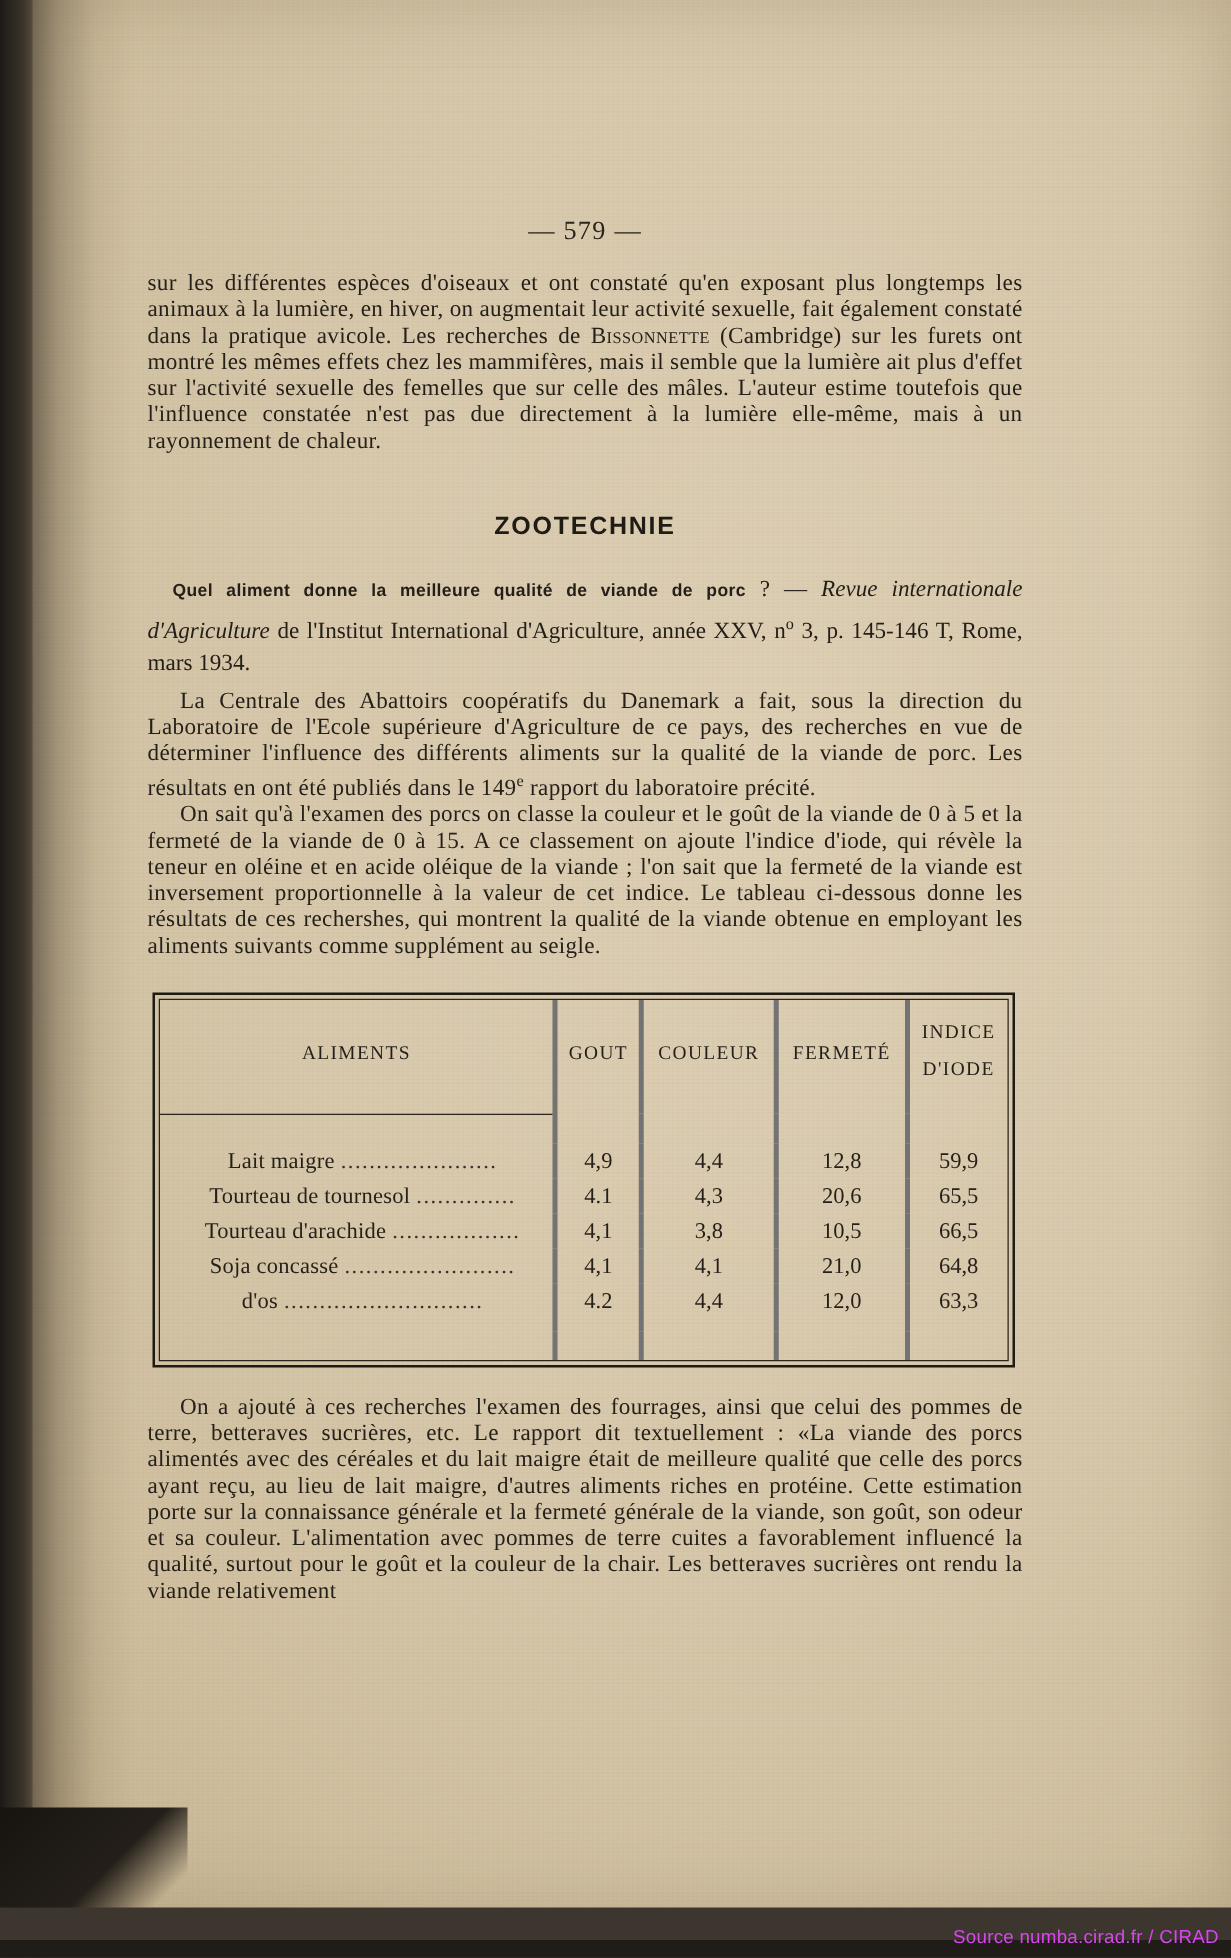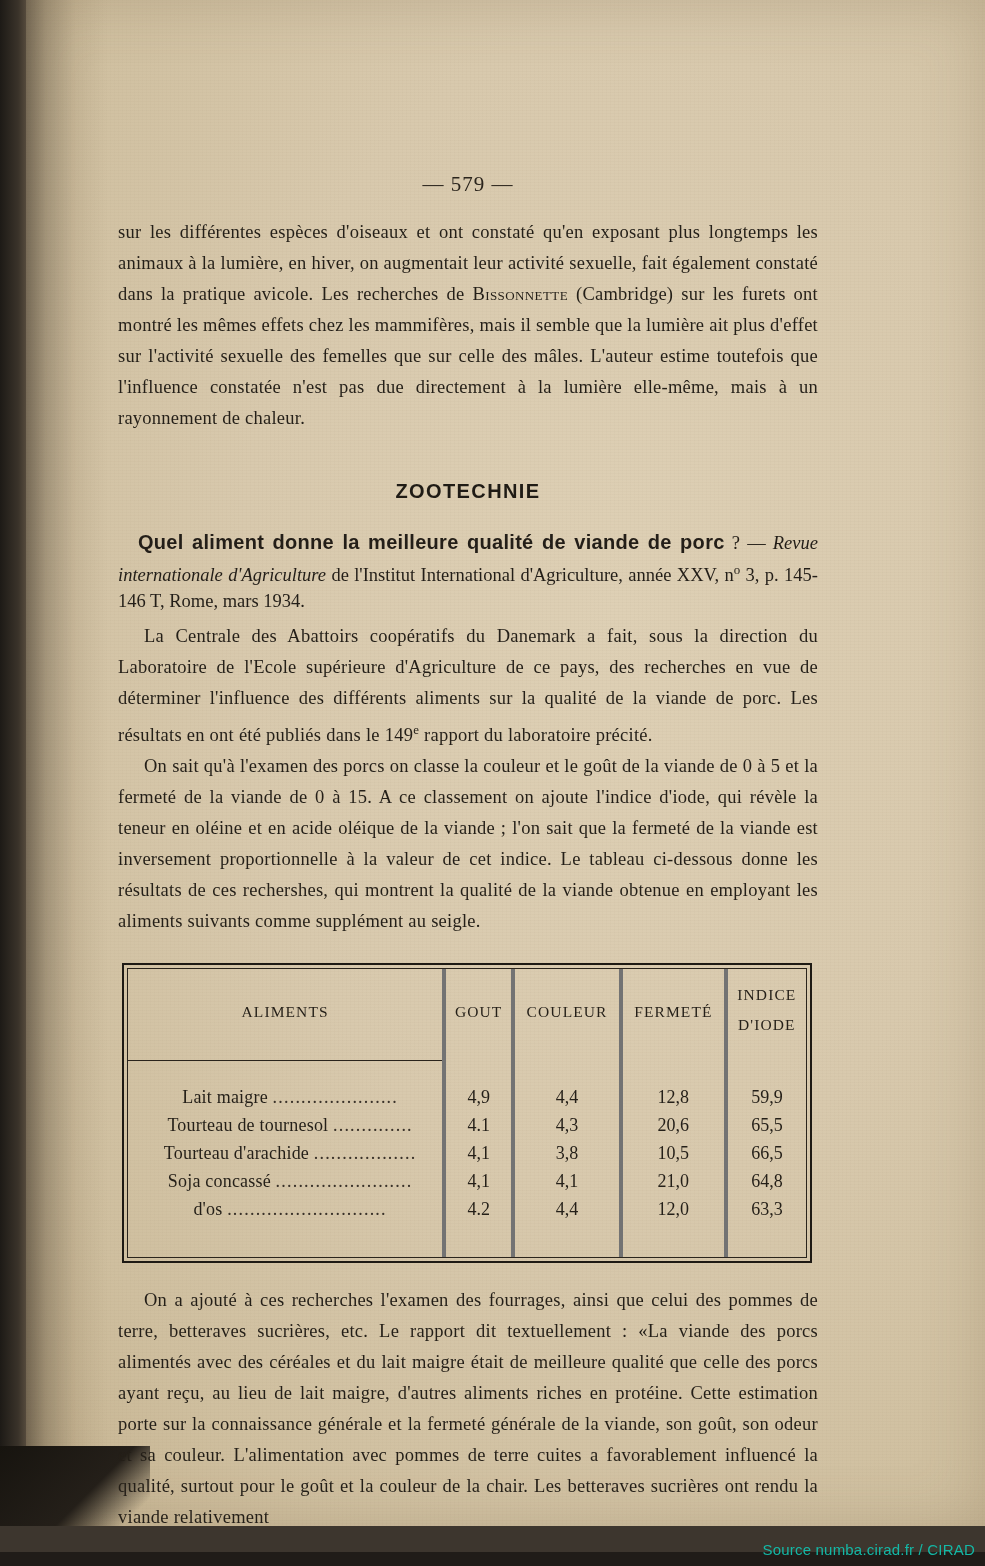--- a/index.html
+++ b/index.html
@@ -88,21 +88,21 @@
     height: 14px;
     background: #201c18;
   }
 
   .source-credit {
     position: absolute;
     right: 10px;
     bottom: 8px;
     font-family: "Liberation Sans", sans-serif;
     font-size: 15px;
-    color: #14b8a6;
+    color: #d946ef;
     letter-spacing: 0.2px;
   }
 
   
   .content {
     position: absolute;
     left: 118px;
     top: 0;
     width: 700px;
     color: #231e18;
@@ -112,21 +112,21 @@
     text-align: center;
     font-size: 21px;
     letter-spacing: 1px;
     margin-top: 172px;
     color: #2a241c;
     font-family: "Liberation Serif", serif;
   }
 
   p.body {
     font-size: 18.5px;
-    line-height: 31px;
+    line-height: 21px;
     text-align: justify;
     margin: 0;
     color: #241f18;
     letter-spacing: 0.25px;
   }
   p.first { margin-top: 20px; }
   p.indent { text-indent: 26px; }
 
   .section-title {
     text-align: center;
@@ -141,21 +141,21 @@
   .article-head {
     font-size: 18.5px;
     line-height: 26.5px;
     text-align: justify;
     margin: 0 0 6px 0;
     text-indent: 20px;
   }
   .article-head .hd {
     font-family: "Liberation Sans", sans-serif;
     font-weight: bold;
-    font-size: 20px;
+    font-size: 14px;
     letter-spacing: 0.3px;
   }
   .it { font-style: italic; }
   .sc {
     font-variant: small-caps;
     font-size: 18.5px;
     letter-spacing: 0.4px;
   }
   sup { font-size: 0.7em; }
 

